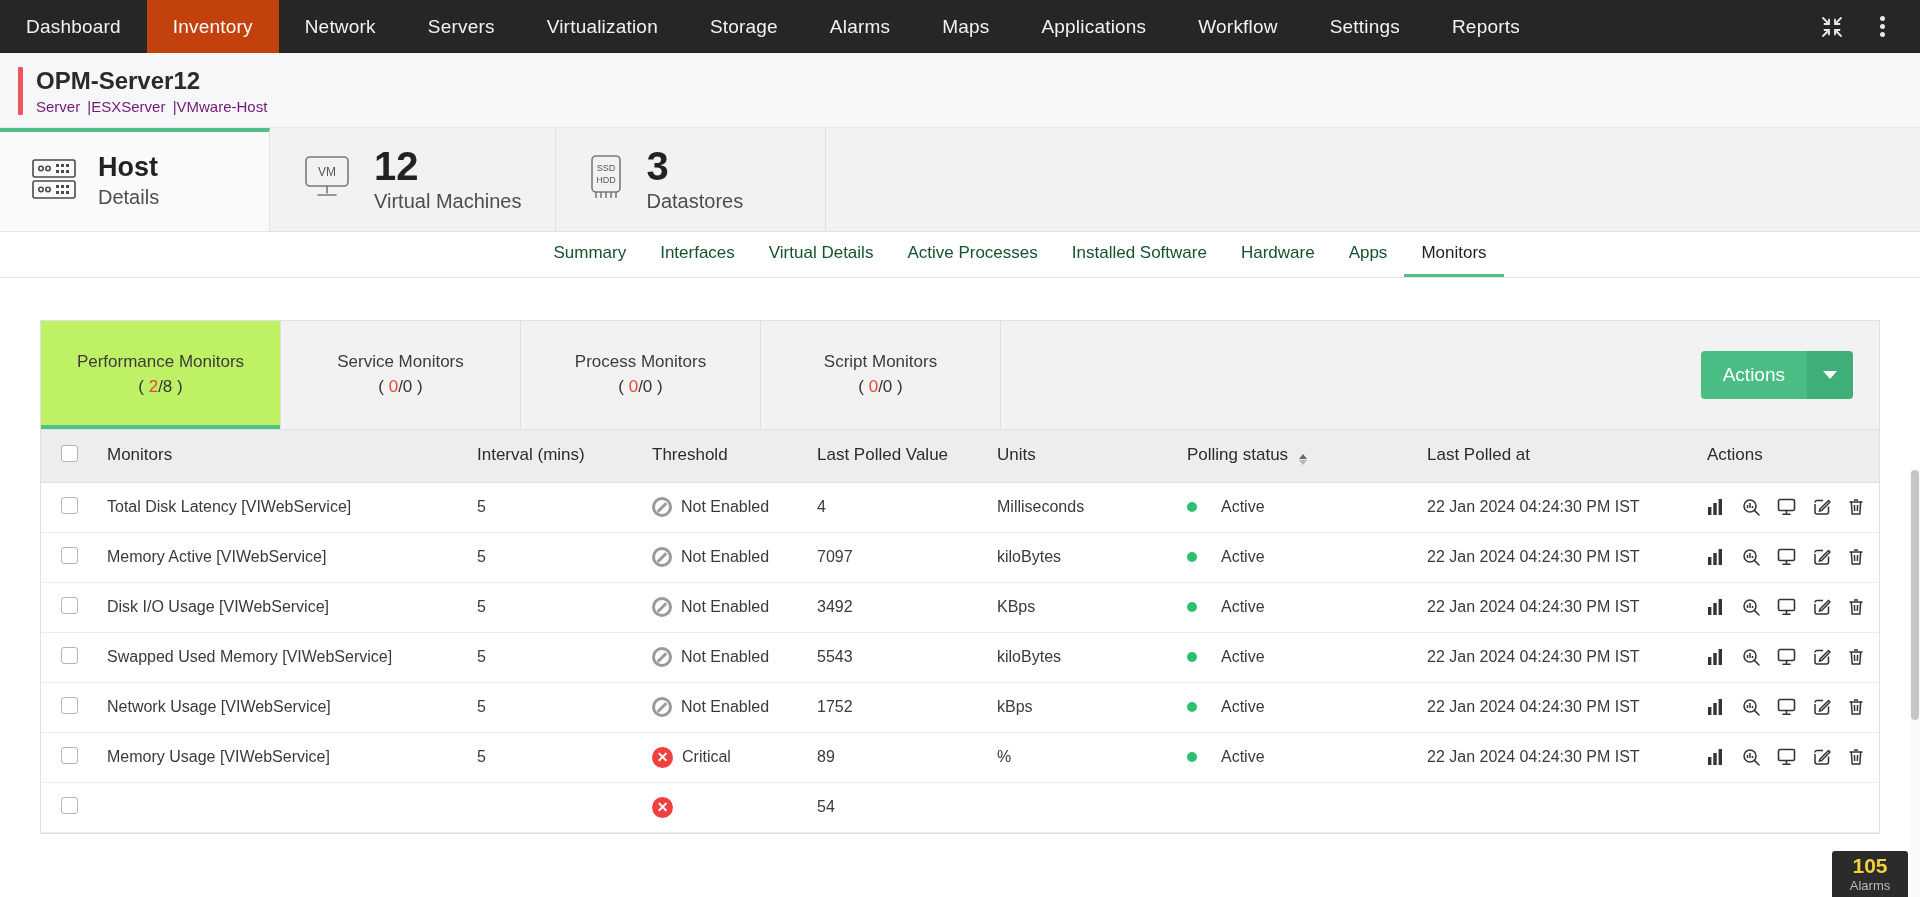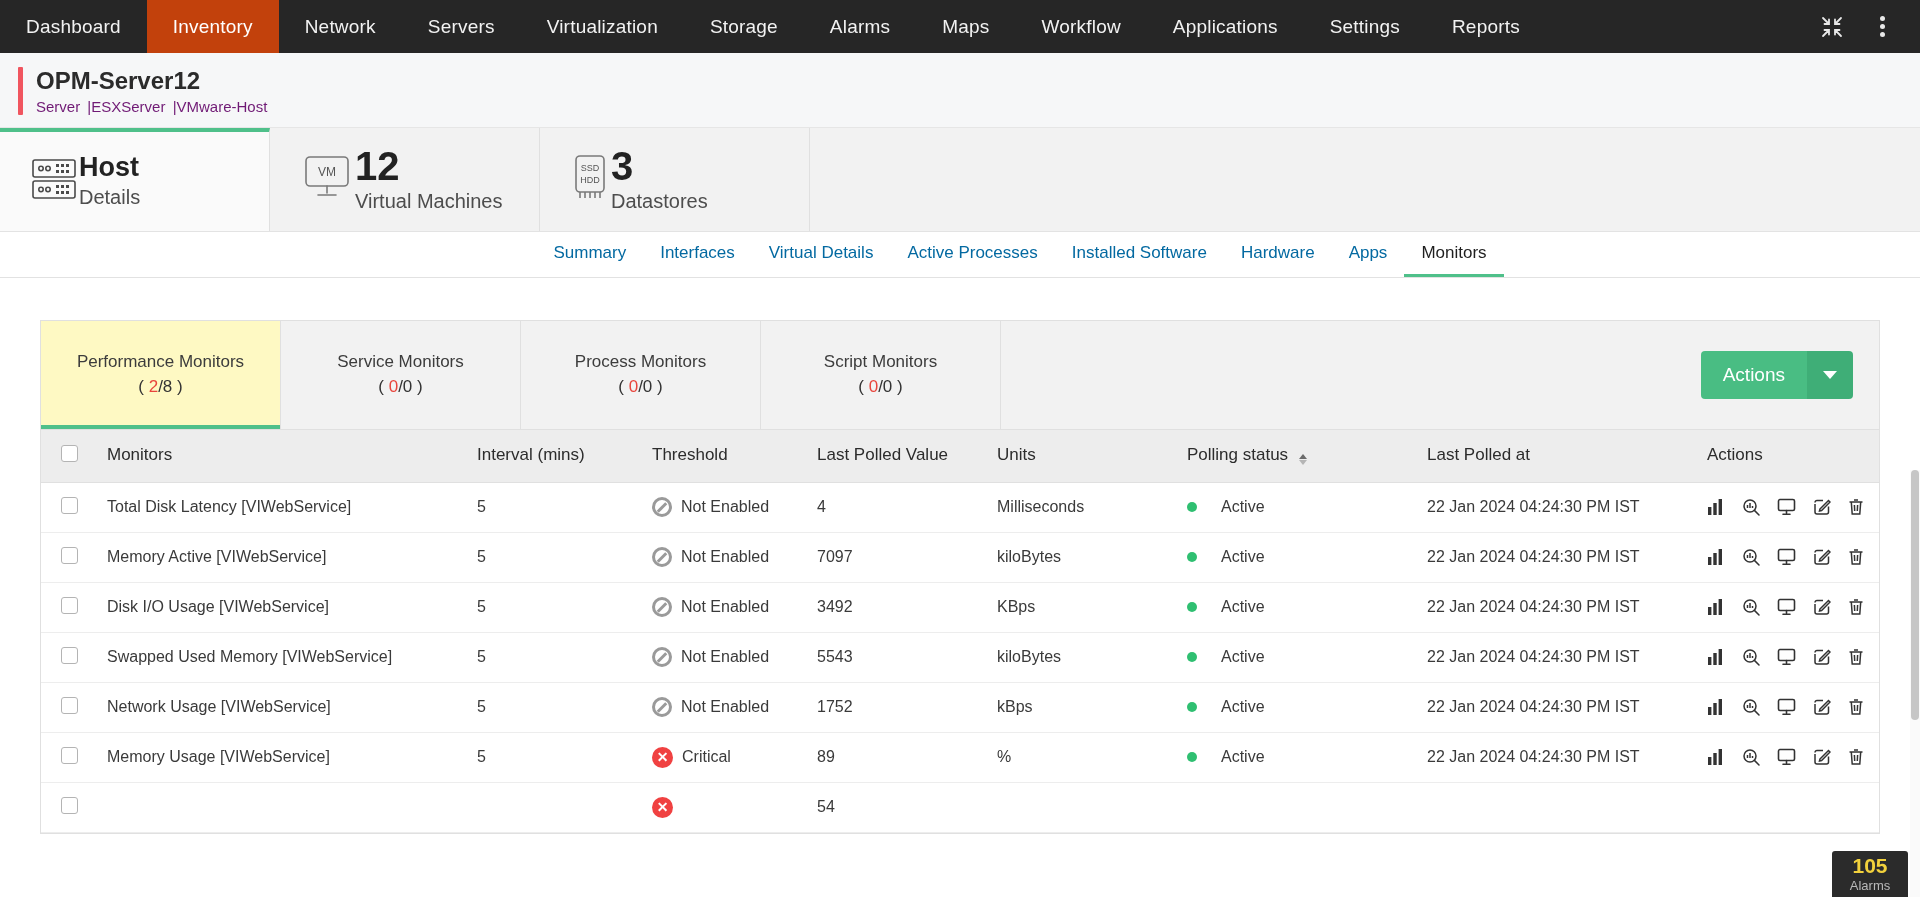--- a/index.html
+++ b/index.html
@@ -54,21 +54,21 @@
   .page-sub span { margin-right: 3px; }
 
   
   .cards {
     display: flex;
     background: #f2f2f2;
     border-bottom: 1px solid #e3e3e3;
     height: 104px;
   }
   .card {
-    display: flex; align-items: center; gap: 1px;
+    display: flex; align-items: center; gap: 20px;
     padding: 0 34px 0 30px;
     border-right: 1px solid #e0e0e0;
     cursor: pointer;
     position: relative;
     min-width: 270px;
   }
   .card.active { background: #fafafa; border-top: 4px solid #4fc08a; }
   .card.blank { flex: 1; border-right: none; min-width: 0; }
   .card-num { font-size: 40px; color: #222; font-weight: 700; line-height: 1; }
   .card-sub { font-size: 20px; color: #4d4d4d; margin-top: 4px; }
@@ -78,42 +78,42 @@
   .subtabs {
     display: flex; justify-content: center; gap: 0;
     background: #fff;
     border-bottom: 1px solid #e2e2e2;
     height: 46px;
     padding-left: 120px;
   }
   .subtab {
     padding: 0 17px;
     display: flex; align-items: center;
-    font-size: 17px; color: #0369a1;
+    font-size: 17px; color: #14532d;
     cursor: pointer;
     border-bottom: 3px solid transparent;
     white-space: nowrap;
   }
   .subtab.active { border-bottom-color: #4fc08a; color: #1f1f1f; }
 
   
   .content { padding: 42px 40px 0 40px; background: #fff; }
   .panel { border: 1px solid #e0e0e0; background: #fff; }
 
   .mon-tabs { display: flex; background: #f2f2f2; position: relative; height: 108px; }
   .mon-tab {
     flex: 0 0 auto;
     min-width: 240px;
     display: flex; flex-direction: column; align-items: center; justify-content: center;
     border-right: 1px solid #e0e0e0;
     cursor: pointer;
     font-size: 17px; color: #3c3c3c;
     position: relative;
   }
-  .mon-tab.active { background: #fef9c3; }
+  .mon-tab.active { background: #bef264; }
   .mon-tab.active::after {
     content: ""; position: absolute; left: 0; right: 0; bottom: 0;
     height: 4px; background: #4fc08a;
   }
   .mon-count { margin-top: 5px; font-size: 17px; color: #333; }
   .mon-count .hit { color: #e8453c; }
   .mon-tabs-filler { flex: 1; display: flex; align-items: center; justify-content: flex-end; padding-right: 26px; }
 
   .actions-btn { display: flex; height: 48px; border-radius: 4px; overflow: hidden; cursor: pointer; }
   .actions-main {
@@ -234,24 +234,24 @@
     <div class="topnav-item">
         <span>Storage</span>
       </div>
     <div class="topnav-item">
         <span>Alarms</span>
       </div>
     <div class="topnav-item">
         <span>Maps</span>
       </div>
     <div class="topnav-item">
+        <span>Applications</span>
+      </div>
+    <div class="topnav-item">
         <span>Workflow</span>
-      </div>
-    <div class="topnav-item">
-        <span>Applications</span>
       </div>
     <div class="topnav-item">
         <span>Settings</span>
       </div>
     <div class="topnav-item">
         <span>Reports</span>
       </div>
 
     <div class="topnav-right">
       <div class="icon-btn">

